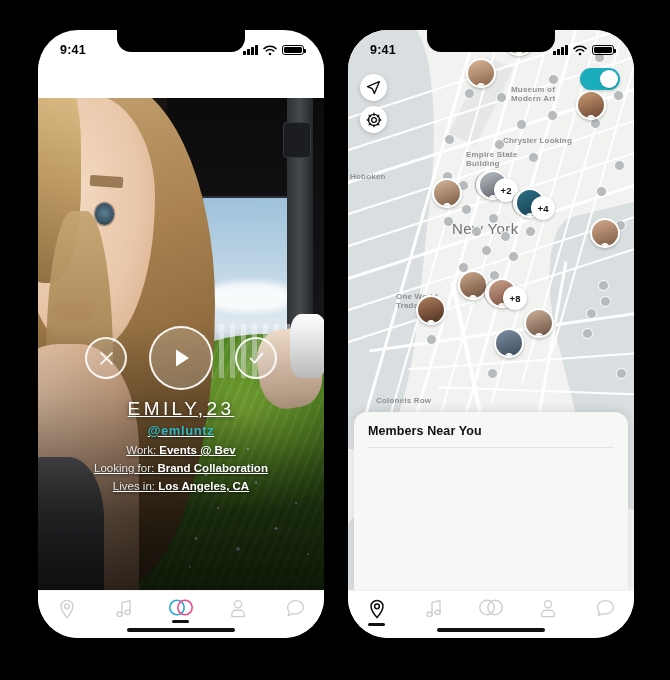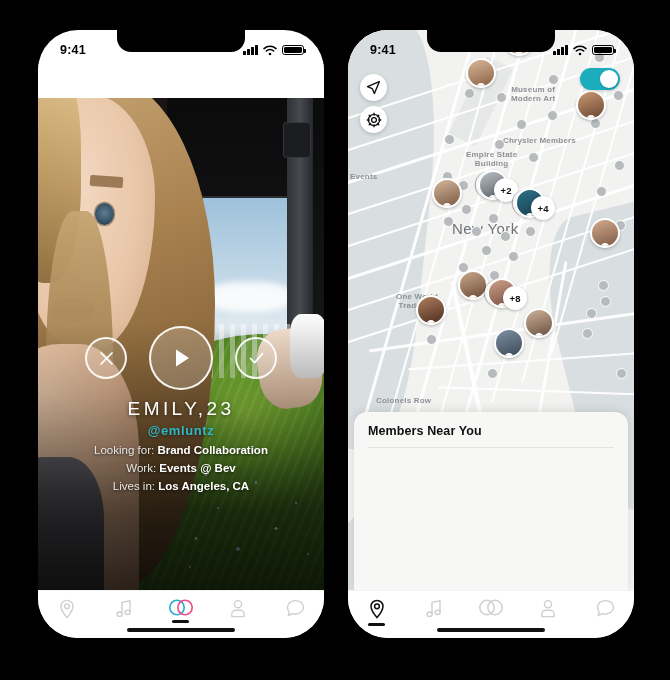--- a/index.html
+++ b/index.html
@@ -224,21 +224,21 @@
     border: 2px solid rgba(255,255,255,.92);
     background: rgba(255,255,255,.14);
     display: flex; align-items: center; justify-content: center;
   }
   .circle-btn.sm { width: 42px; height: 42px; }
   .circle-btn.lg { width: 64px; height: 64px; border-width: 2.5px; background: rgba(255,255,255,.2); }
 
   
   .profile {
     position: absolute; left: 0; right: 0; top: 368px;
-    text-align: center; color: #fff; z-index: 20; padding: 0 14px;
+    text-align: center; color: #fff; z-index: 20; padding: 0 14px; text-decoration: underline;
   }
   .p-name {
     font-size: 19px; font-weight: 400; letter-spacing: 3.4px;
     text-shadow: 0 1px 4px rgba(0,0,0,.6);
   }
   .p-handle {
     font-size: 13px; font-weight: 700; color: #2fb8c6; margin-top: 3px;
     letter-spacing: .6px; text-shadow: 0 1px 3px rgba(0,0,0,.55);
   }
   .p-row {
@@ -295,21 +295,21 @@
   .streets { position:absolute; inset:0; opacity:.95; }
   .streets i {
     position: absolute; background: #ffffff; display:block;
   }
   .park {
     position: absolute; left: 118px; top: 28px; width: 30px; height: 86px;
     background: #e6e8e7; transform: rotate(26deg); border-radius: 3px;
   }
   .map-label {
     position: absolute; color: #8e9296; font-size: 8px; font-weight: 600;
-    letter-spacing: .2px; white-space: pre-line; text-align: center;
+    letter-spacing: .2px; white-space: pre-line; text-align: left;
     line-height: 1.15; pointer-events: none;
   }
   .map-label.big { font-size: 15px; color: #6f7479; font-weight: 400; letter-spacing: .4px; }
   .dot {
     position: absolute; width: 11px; height: 11px; border-radius: 50%;
     background: #b7bbbe; border: 1.4px solid #fff;
   }
   .pin {
     position: absolute; width: 30px; height: 30px; border-radius: 50%;
     border: 2.2px solid #fff; overflow: hidden;
@@ -464,26 +464,26 @@
         <svg width="19" height="19" viewBox="0 0 19 19">
           <path d="M3.5 9.5 L7.6 13.6 L15.5 4.6" stroke="#fff" stroke-width="1.7" stroke-linecap="round" stroke-linejoin="round" fill="none"></path>
         </svg>
       </div>
     </div>
 
     <div class="profile">
       <div class="p-name">EMILY,23</div>
       <div class="p-handle">@emluntz</div>
       <div class="p-row">
+        <span>Work:</span>
+        <b>Events @ Bev</b>
+      </div>
+      <div class="p-row">
         <span>Looking for:</span>
         <b>Brand Collaboration</b>
-      </div>
-      <div class="p-row">
-        <span>Work:</span>
-        <b>Events @ Bev</b>
       </div>
       <div class="p-row">
         <span>Lives in:</span>
         <b>Los Angeles, CA</b>
       </div>
     </div>
 
     <div class="photo-footer">
       <svg width="22" height="13" viewBox="0 0 22 13">
         <path d="M21 6.5 H2 M8 1.5 L2 6.5 L8 11.5" stroke="#fff" stroke-width="1.5" fill="none" stroke-linecap="round" stroke-linejoin="round"></path>
@@ -579,25 +579,25 @@
         <i style="left:-20px; top:200px; width:330px;height:2.6px; transform:rotate(-18deg);"></i>
         <i style="left:-20px; top:232px; width:330px;height:2.2px; transform:rotate(-18deg);"></i>
         <i style="left:-20px; top:264px; width:330px;height:2.2px; transform:rotate(-18deg);"></i>
         <i style="left:20px;  top:300px; width:280px;height:3.4px; transform:rotate(-8deg);"></i>
         <i style="left:60px;  top:330px; width:240px;height:2.4px; transform:rotate(-4deg);"></i>
         <i style="left:90px;  top:360px; width:210px;height:2.4px; transform:rotate(2deg);"></i>
         <i style="left:120px; top:250px; width:4px;  height:170px; transform:rotate(-12deg);"></i>
         <i style="left:200px; top:230px; width:3px;  height:190px; transform:rotate(10deg);"></i>
       </div>
 
-      <div class="map-label" style="left:2px;  top:142px;">Events</div>
+      <div class="map-label" style="left:2px;  top:142px;">Hoboken</div>
       <div class="map-label big" style="left:104px; top:190px;">New York</div>
       <div class="map-label" style="left:118px; top:120px;">Empire State
 Building</div>
-      <div class="map-label" style="left:155px; top:106px;">Chrysler Members</div>
+      <div class="map-label" style="left:155px; top:106px;">Chrysler Looking</div>
       <div class="map-label" style="left:163px; top:55px;">Museum of
 Modern Art</div>
       <div class="map-label" style="left:48px;  top:262px;">One World
 Trade Ctr</div>
       <div class="map-label" style="left:28px;  top:366px;">Colonels Row</div>
 
       <div class="dot" style="left:116px; top:58px;"></div>
       <div class="dot" style="left:148px; top:62px;"></div>
       <div class="dot" style="left:200px; top:44px;"></div>
       <div class="dot" style="left:246px; top:22px;"></div>

